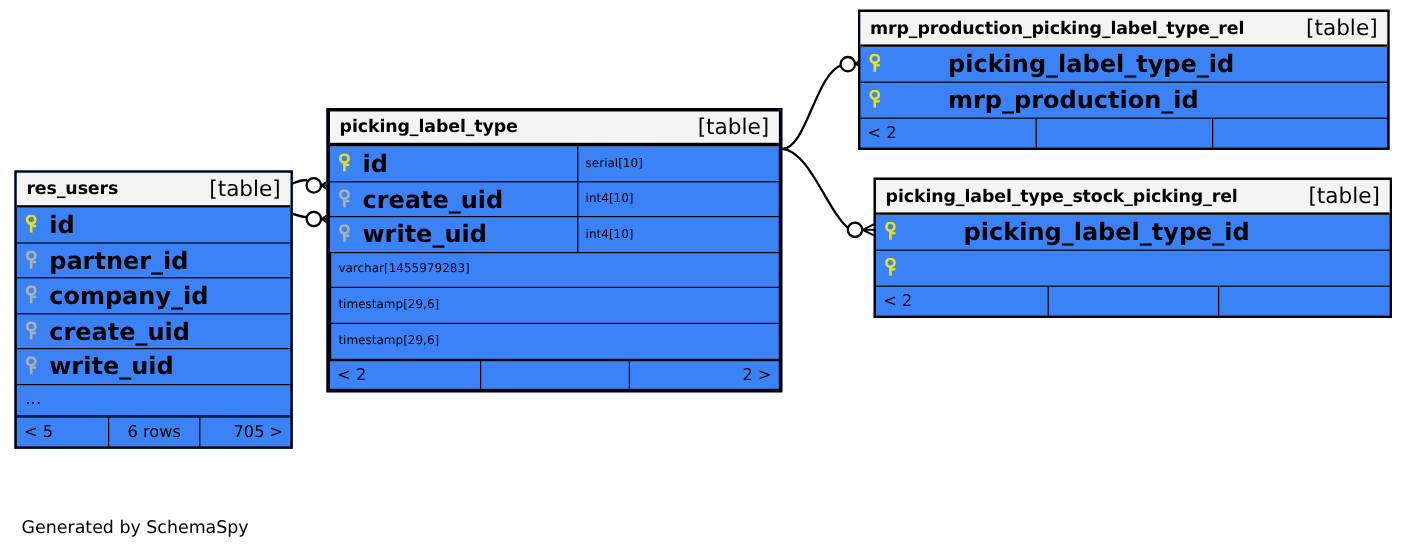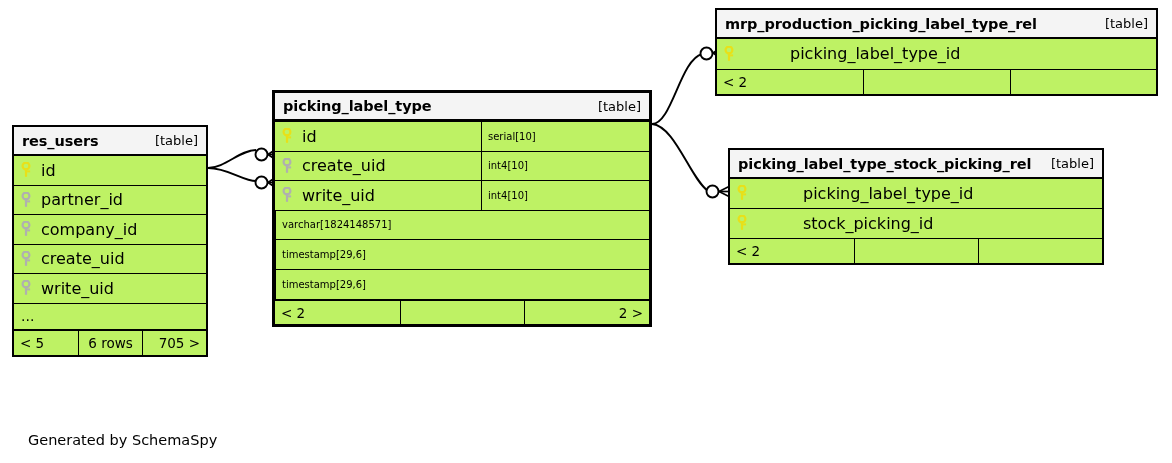--- a/index.html
+++ b/index.html
@@ -26,21 +26,21 @@
     left: 0;
     top: 0;
     width: 1172px;
     height: 463px;
     pointer-events: none;
   }
 
   
   .tbl {
     position: absolute;
-    background: #bef264;
+    background: #3b82f6;
     box-sizing: border-box;
     border: 2px solid #000000;
   }
   .tbl.thick { border-width: 3px; }
 
   .tbl-head {
     background: #f4f4f4;
     border-bottom: 2px solid #000000;
     display: flex;
     align-items: center;
@@ -50,21 +50,21 @@
     height: 29px;
   }
   .tbl.thick .tbl-head { border-bottom-width: 3px; }
   .tbl-title {
     font-weight: bold;
     font-size: 14.5px;
     letter-spacing: -0.1px;
     white-space: nowrap;
   }
   .tbl-tag {
-    font-size: 13px;
+    font-size: 18px;
     white-space: nowrap;
     padding-left: 10px;
   }
 
   .rows { display: block; }
 
   .row {
     display: flex;
     align-items: stretch;
     height: 29.5px;
@@ -83,22 +83,23 @@
   }
   .cell-type {
     display: flex;
     align-items: center;
     padding-left: 6px;
     box-sizing: border-box;
     border-left: 1.5px solid #000000;
     flex: 0 0 auto;
   }
   .col-name-text {
-    font-size: 16px;
+    font-size: 20px;
     white-space: nowrap;
+    font-weight: bold;
   }
   .col-type-text {
     font-size: 10px;
     white-space: nowrap;
   }
 
   
   .keyicon {
     width: 13px;
     height: 16px;
@@ -196,21 +197,21 @@
       </g>
 
       <g>
         <path d="M719,191.5 L730,186"></path>
         <path d="M719,191.5 L730,191.5"></path>
         <path d="M719,191.5 L730,197"></path>
       </g>
     </g>
   </svg>
 
-  <div class="tbl" style="left:12px; top:125px; width:196px;">
+  <div class="tbl" style="left:12px; top:142px; width:232px;">
     <div class="tbl-head">
       <span class="tbl-title">res_users</span>
       <span class="tbl-tag">[table]</span>
     </div>
     <div class="rows">
 
       <div class="row">
         <div class="cell-name">
           <span class="keyicon">
             <svg width="13" height="16" viewBox="0 0 13 16">
@@ -336,21 +337,21 @@
           </span>
           <span class="col-name-text">write_uid</span>
         </div>
         <div class="cell-type" style="width:168px;">
           <span class="col-type-text">int4[10]</span>
         </div>
       </div>
 
       <div class="row">
         <div class="cell-type" style="width:168px;">
-          <span class="col-type-text">varchar[1824148571]</span>
+          <span class="col-type-text">varchar[1455979283]</span>
         </div>
       </div>
 
       <div class="row">
         <div class="cell-type" style="width:168px;">
           <span class="col-type-text">timestamp[29,6]</span>
         </div>
       </div>
 
       <div class="row">
@@ -379,29 +380,41 @@
             <svg width="13" height="16" viewBox="0 0 13 16">
               <circle cx="5" cy="4" r="3.4" fill="none" stroke="#e8e019" stroke-width="2.2"></circle>
               <rect x="3.9" y="6.4" width="2.2" height="8.4" fill="#e8e019"></rect>
               <rect x="6.1" y="8.4" width="3" height="2" fill="#e8e019"></rect>
             </svg>
           </span>
           <span class="col-name-text indent">picking_label_type_id</span>
         </div>
       </div>
 
+      <div class="row">
+        <div class="cell-name">
+          <span class="keyicon">
+            <svg width="13" height="16" viewBox="0 0 13 16">
+              <circle cx="5" cy="4" r="3.4" fill="none" stroke="#e8e019" stroke-width="2.2"></circle>
+              <rect x="3.9" y="6.4" width="2.2" height="8.4" fill="#e8e019"></rect>
+              <rect x="6.1" y="8.4" width="3" height="2" fill="#e8e019"></rect>
+            </svg>
+          </span>
+          <span class="col-name-text indent">mrp_production_id</span>
+        </div>
+      </div>
     </div>
     <div class="tbl-foot">
       <div class="foot-cell foot-left">&lt; 2</div>
       <div class="foot-cell foot-center"></div>
       <div class="foot-cell foot-right"></div>
     </div>
   </div>
 
-  <div class="tbl" style="left:728px; top:148px; width:376px;">
+  <div class="tbl" style="left:728px; top:148px; width:432px;">
     <div class="tbl-head">
       <span class="tbl-title">picking_label_type_stock_picking_rel</span>
       <span class="tbl-tag">[table]</span>
     </div>
     <div class="rows">
 
       <div class="row">
         <div class="cell-name">
           <span class="keyicon">
             <svg width="13" height="16" viewBox="0 0 13 16">
@@ -416,26 +429,25 @@
 
       <div class="row">
         <div class="cell-name">
           <span class="keyicon">
             <svg width="13" height="16" viewBox="0 0 13 16">
               <circle cx="5" cy="4" r="3.4" fill="none" stroke="#e8e019" stroke-width="2.2"></circle>
               <rect x="3.9" y="6.4" width="2.2" height="8.4" fill="#e8e019"></rect>
               <rect x="6.1" y="8.4" width="3" height="2" fill="#e8e019"></rect>
             </svg>
           </span>
-          <span class="col-name-text indent">stock_picking_id</span>
         </div>
       </div>
     </div>
     <div class="tbl-foot">
       <div class="foot-cell foot-left">&lt; 2</div>
       <div class="foot-cell foot-center"></div>
       <div class="foot-cell foot-right"></div>
     </div>
   </div>
 
-  <div class="caption" style="left:28px; top:432px;">Generated by SchemaSpy</div>
+  <div class="caption" style="left:18px; top:432px;">Generated by SchemaSpy</div>
 
 </div>
 
 </body></html>

